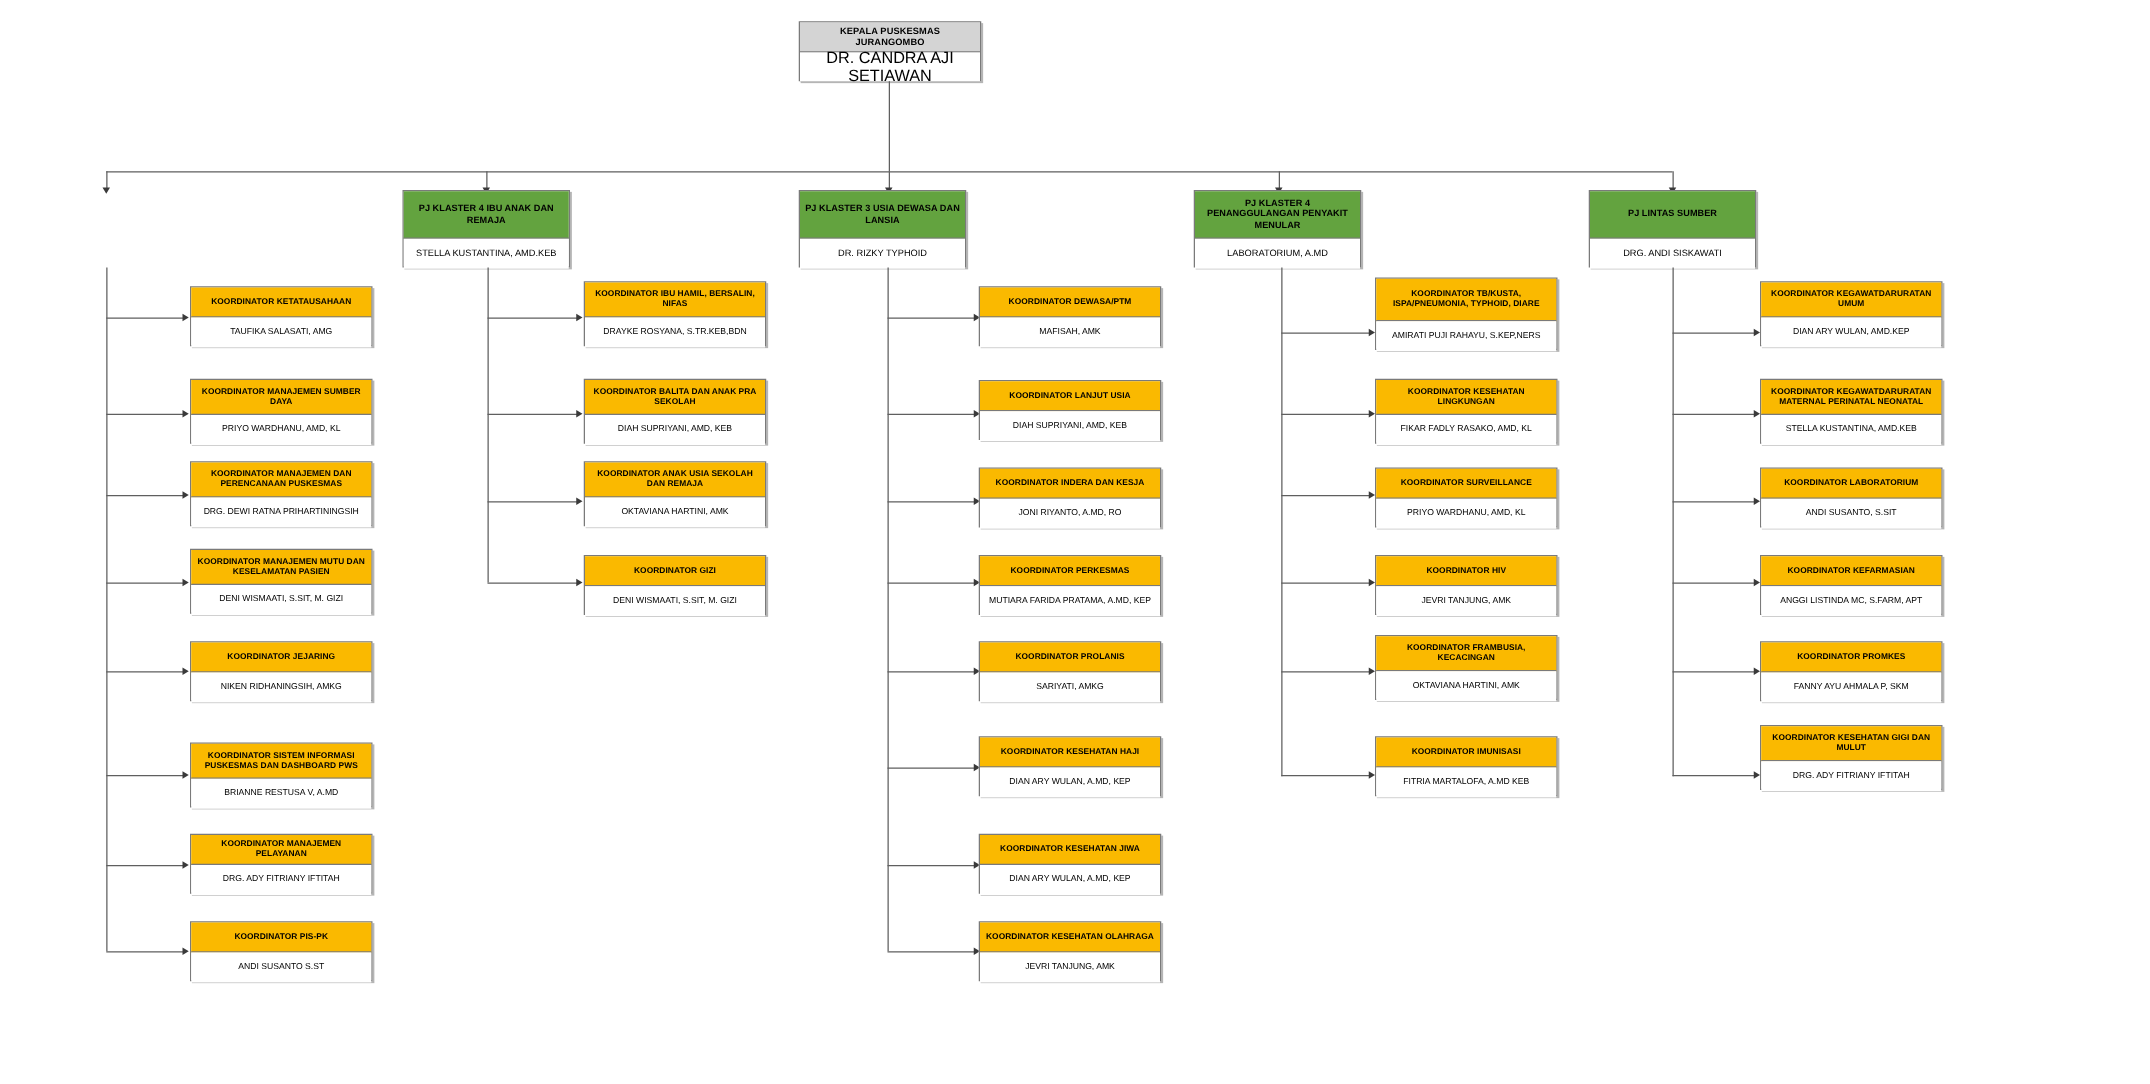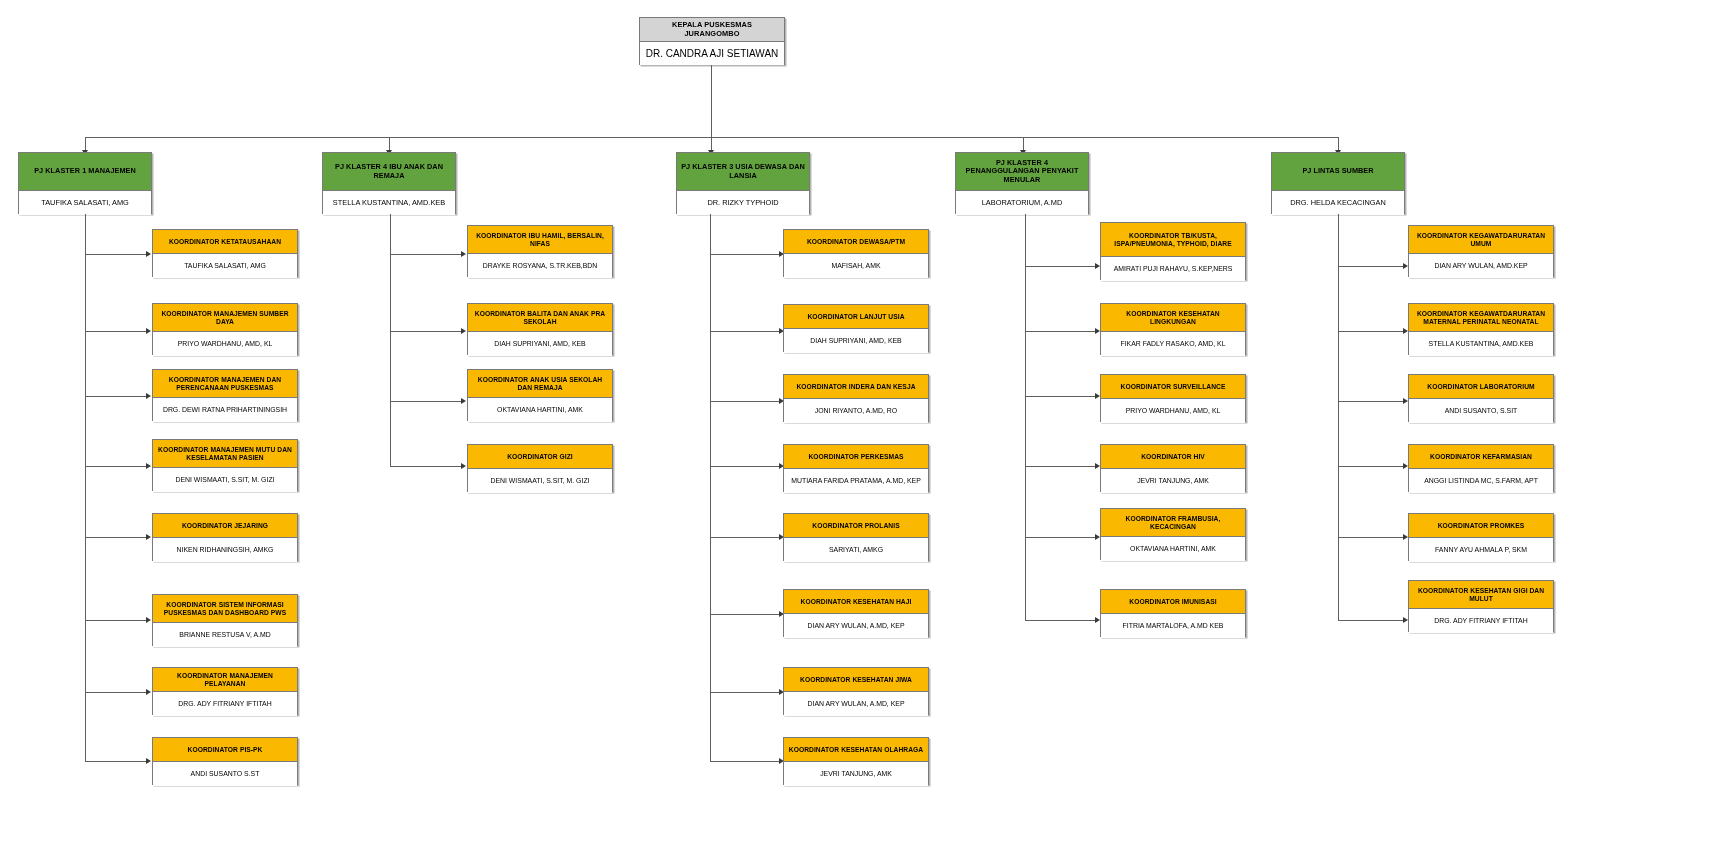--- a/index.html
+++ b/index.html
@@ -11,21 +11,21 @@
   .node .hd{box-sizing:border-box;width:100%;display:flex;align-items:center;
             justify-content:center;text-align:center;font-weight:bold;color:#000000;
             line-height:1.15;padding:2px 4px;border-bottom:1px solid #7a7a7a;}
   .node .nm{box-sizing:border-box;width:100%;display:flex;align-items:center;
             justify-content:center;text-align:center;color:#000000;line-height:1.15;
             padding:2px 3px;background:#ffffff;}
 
   
   .root{left:639px;top:17px;width:146px;height:48px;}
   .root .hd{height:24px;background:#d4d4d4;font-size:7.4px;letter-spacing:.1px;}
-  .root .nm{height:23px;font-size:10px;}
+  .root .nm{height:23px;font-size:13px;}
 
   
   .cluster{width:134px;}
   .cluster .hd{background:#63a33f;font-size:7.3px;letter-spacing:.05px;}
   .cluster .nm{font-size:7.4px;height:24px;}
   .cluster.h2 .hd{height:38px;}
   .cluster.h2{height:62px;}
   .cluster.h1 .hd{height:38px;}
   .cluster.h1{height:62px;}
 
@@ -68,24 +68,20 @@
   <div class="arr down" style="left:81.5px;top:150px;"></div>
   <div class="ln lnv" style="left:389px;top:137px;height:16px;"></div>
   <div class="arr down" style="left:385.5px;top:150px;"></div>
   <div class="ln lnv" style="left:711px;top:137px;height:16px;"></div>
   <div class="arr down" style="left:707.5px;top:150px;"></div>
   <div class="ln lnv" style="left:1023px;top:137px;height:16px;"></div>
   <div class="arr down" style="left:1019.5px;top:150px;"></div>
   <div class="ln lnv" style="left:1338px;top:137px;height:16px;"></div>
   <div class="arr down" style="left:1334.5px;top:150px;"></div>
 
-  <div class="node cluster h1" style="left:18px;top:152px;">
-    <div class="hd">PJ KLASTER 1 MANAJEMEN</div>
-    <div class="nm">TAUFIKA SALASATI, AMG</div>
-  </div>
 
   <div class="ln lnv" style="left:85px;top:214px;height:547px;"></div>
   <div class="ln lnh" style="left:85px;top:254px;width:62px;"></div>
   <div class="arr right" style="left:146px;top:250.5px;"></div>
   <div class="ln lnh" style="left:85px;top:331px;width:62px;"></div>
   <div class="arr right" style="left:146px;top:327.5px;"></div>
   <div class="ln lnh" style="left:85px;top:396px;width:62px;"></div>
   <div class="arr right" style="left:146px;top:392.5px;"></div>
   <div class="ln lnh" style="left:85px;top:466px;width:62px;"></div>
   <div class="arr right" style="left:146px;top:462.5px;"></div>
@@ -155,21 +151,21 @@
   </div>
   <div class="node coord two" style="left:467px;top:369px;">
     <div class="hd">KOORDINATOR ANAK USIA SEKOLAH DAN REMAJA</div>
     <div class="nm">OKTAVIANA HARTINI, AMK</div>
   </div>
   <div class="node coord one" style="left:467px;top:444px;">
     <div class="hd">KOORDINATOR GIZI</div>
     <div class="nm">DENI WISMAATI, S.SIT, M. GIZI</div>
   </div>
 
-  <div class="node cluster h1" style="left:639px;top:152px;margin-left:37px;">
+  <div class="node cluster h1" style="left:639px;top:152px;">
     <div class="hd">PJ KLASTER 3 USIA DEWASA DAN LANSIA</div>
     <div class="nm">DR. RIZKY TYPHOID</div>
   </div>
   <div class="ln lnv" style="left:710px;top:214px;height:547px;"></div>
   <div class="ln lnh" style="left:710px;top:254px;width:70px;"></div>
   <div class="arr right" style="left:779px;top:250.5px;"></div>
   <div class="ln lnh" style="left:710px;top:331px;width:70px;"></div>
   <div class="arr right" style="left:779px;top:327.5px;"></div>
   <div class="ln lnh" style="left:710px;top:401px;width:70px;"></div>
   <div class="arr right" style="left:779px;top:397.5px;"></div>
@@ -255,21 +251,21 @@
     <div class="hd">KOORDINATOR FRAMBUSIA, KECACINGAN</div>
     <div class="nm">OKTAVIANA HARTINI, AMK</div>
   </div>
   <div class="node coord one" style="left:1100px;top:589px;">
     <div class="hd">KOORDINATOR IMUNISASI</div>
     <div class="nm">FITRIA MARTALOFA, A.MD KEB</div>
   </div>
 
   <div class="node cluster h1" style="left:1271px;top:152px;">
     <div class="hd">PJ LINTAS SUMBER</div>
-    <div class="nm">DRG. HELDA KECACINGAN</div>
+    <div class="nm">DRG. ANDI SISKAWATI</div>
   </div>
   <div class="ln lnv" style="left:1338px;top:214px;height:407px;"></div>
   <div class="ln lnh" style="left:1338px;top:266px;width:66px;"></div>
   <div class="arr right" style="left:1403px;top:262.5px;"></div>
   <div class="ln lnh" style="left:1338px;top:331px;width:66px;"></div>
   <div class="arr right" style="left:1403px;top:327.5px;"></div>
   <div class="ln lnh" style="left:1338px;top:401px;width:66px;"></div>
   <div class="arr right" style="left:1403px;top:397.5px;"></div>
   <div class="ln lnh" style="left:1338px;top:466px;width:66px;"></div>
   <div class="arr right" style="left:1403px;top:462.5px;"></div>

